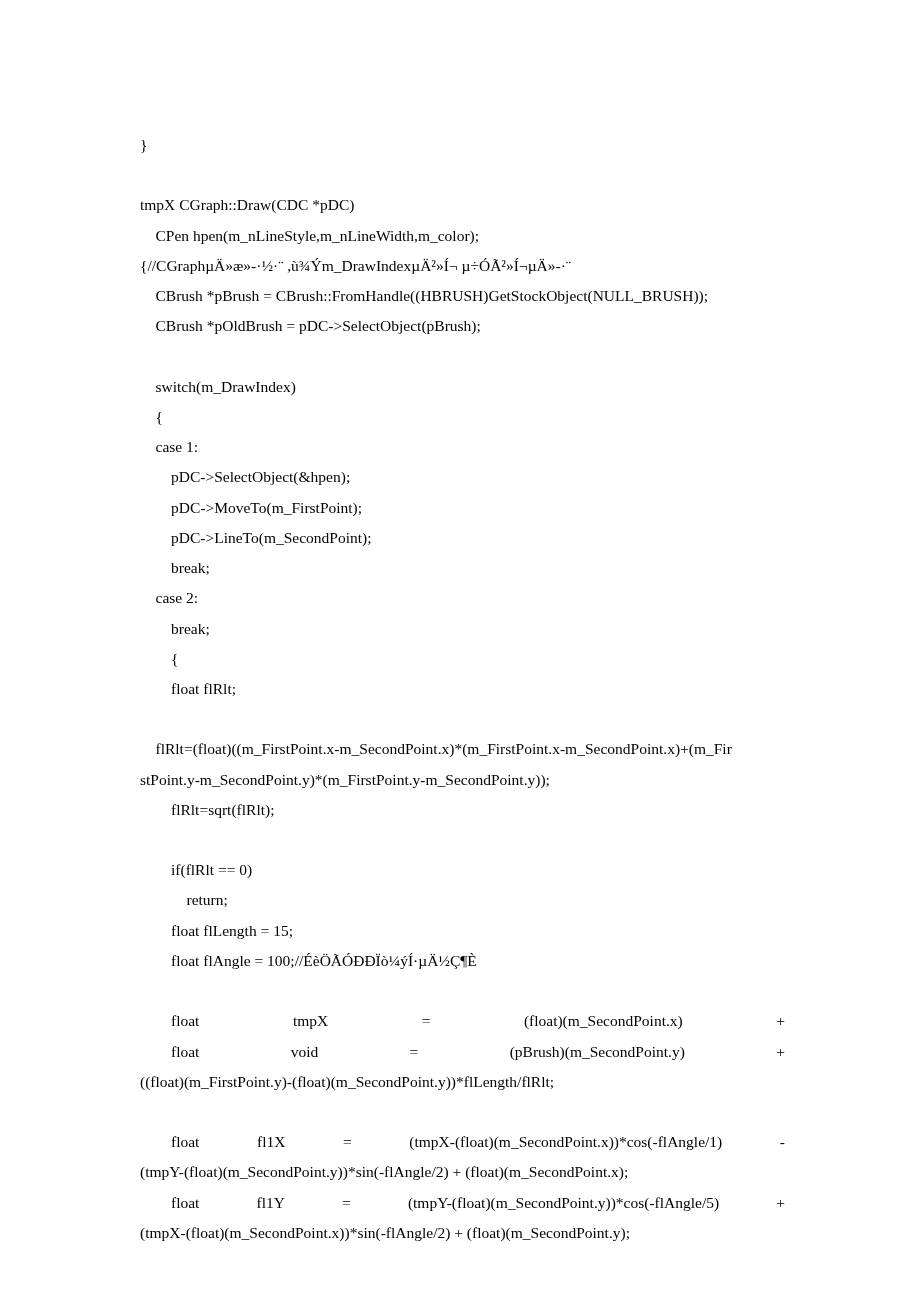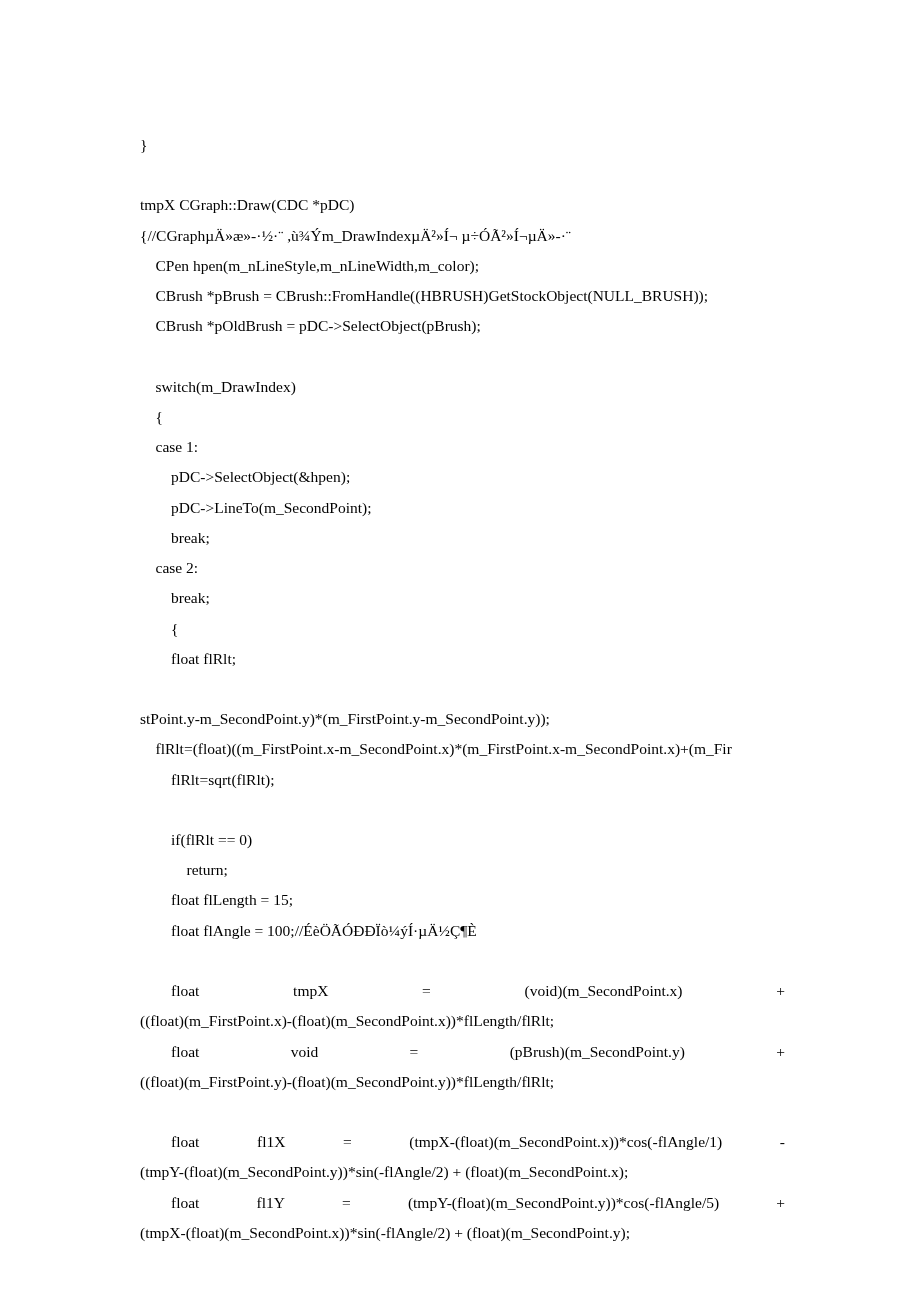--- a/index.html
+++ b/index.html
@@ -31,53 +31,53 @@
     flex: 0 0 auto;
   }
 </style>
 </head>
 <body>
 
 <div class="page" id="page-root">
     <div class="line">}</div>
     <div class="line">&nbsp;</div>
     <div class="line">tmpX CGraph::Draw(CDC *pDC)</div>
+    <div class="line">&nbsp;&nbsp;&nbsp;&nbsp;CPen hpen(m_nLineStyle,m_nLineWidth,m_color);</div>
     <div class="line">{//CGraphµÄ»æ»-·½·¨ ,ù¾Ým_DrawIndexµÄ²»Í¬ µ÷ÓÃ²»Í¬µÄ»-·¨</div>
-    <div class="line">&nbsp;&nbsp;&nbsp;&nbsp;CPen hpen(m_nLineStyle,m_nLineWidth,m_color);</div>
     <div class="line">&nbsp;&nbsp;&nbsp;&nbsp;CBrush *pBrush = CBrush::FromHandle((HBRUSH)GetStockObject(NULL_BRUSH));</div>
     <div class="line">&nbsp;&nbsp;&nbsp;&nbsp;CBrush *pOldBrush = pDC-&gt;SelectObject(pBrush);</div>
     <div class="line">&nbsp;</div>
     <div class="line">&nbsp;&nbsp;&nbsp;&nbsp;switch(m_DrawIndex)</div>
     <div class="line">&nbsp;&nbsp;&nbsp;&nbsp;{</div>
     <div class="line">&nbsp;&nbsp;&nbsp;&nbsp;case 1:</div>
     <div class="line">&nbsp;&nbsp;&nbsp;&nbsp;&nbsp;&nbsp;&nbsp;&nbsp;pDC-&gt;SelectObject(&amp;hpen);</div>
+    <div class="line">&nbsp;&nbsp;&nbsp;&nbsp;&nbsp;&nbsp;&nbsp;&nbsp;pDC-&gt;MoveTo(m_FirstPoint);</div>
     <div class="line">&nbsp;&nbsp;&nbsp;&nbsp;&nbsp;&nbsp;&nbsp;&nbsp;pDC-&gt;LineTo(m_SecondPoint);</div>
     <div class="line">&nbsp;&nbsp;&nbsp;&nbsp;&nbsp;&nbsp;&nbsp;&nbsp;break;</div>
     <div class="line">&nbsp;&nbsp;&nbsp;&nbsp;case 2:</div>
     <div class="line">&nbsp;&nbsp;&nbsp;&nbsp;&nbsp;&nbsp;&nbsp;&nbsp;break;</div>
     <div class="line">&nbsp;&nbsp;&nbsp;&nbsp;&nbsp;&nbsp;&nbsp;&nbsp;{</div>
     <div class="line">&nbsp;&nbsp;&nbsp;&nbsp;&nbsp;&nbsp;&nbsp;&nbsp;float flRlt;</div>
     <div class="line">&nbsp;</div>
+    <div class="line">&nbsp;&nbsp;&nbsp;&nbsp;flRlt=(float)((m_FirstPoint.x-m_SecondPoint.x)*(m_FirstPoint.x-m_SecondPoint.x)+(m_Fir</div>
     <div class="line">stPoint.y-m_SecondPoint.y)*(m_FirstPoint.y-m_SecondPoint.y));</div>
-    <div class="line">&nbsp;&nbsp;&nbsp;&nbsp;flRlt=(float)((m_FirstPoint.x-m_SecondPoint.x)*(m_FirstPoint.x-m_SecondPoint.x)+(m_Fir</div>
     <div class="line">&nbsp;&nbsp;&nbsp;&nbsp;&nbsp;&nbsp;&nbsp;&nbsp;flRlt=sqrt(flRlt);</div>
     <div class="line">&nbsp;</div>
     <div class="line">&nbsp;&nbsp;&nbsp;&nbsp;&nbsp;&nbsp;&nbsp;&nbsp;if(flRlt == 0)</div>
     <div class="line">&nbsp;&nbsp;&nbsp;&nbsp;&nbsp;&nbsp;&nbsp;&nbsp;&nbsp;&nbsp;&nbsp;&nbsp;return;</div>
     <div class="line">&nbsp;&nbsp;&nbsp;&nbsp;&nbsp;&nbsp;&nbsp;&nbsp;float flLength = 15;</div>
     <div class="line">&nbsp;&nbsp;&nbsp;&nbsp;&nbsp;&nbsp;&nbsp;&nbsp;float flAngle = 100;//ÉèÖÃÓÐÐÏò¼ýÍ·µÄ½Ç¶È</div>
     <div class="line">&nbsp;</div>
     <div class="justify">
       <span>&nbsp;&nbsp;&nbsp;&nbsp;&nbsp;&nbsp;&nbsp;&nbsp;float</span>
       <span>tmpX</span>
       <span>=</span>
-      <span>(void)(m_SecondPoint.x)</span>
+      <span>(float)(m_SecondPoint.x)</span>
       <span>+</span>
     </div>
-    <div class="line">((float)(m_FirstPoint.x)-(float)(m_SecondPoint.x))*flLength/flRlt;</div>
     <div class="justify">
       <span>&nbsp;&nbsp;&nbsp;&nbsp;&nbsp;&nbsp;&nbsp;&nbsp;float</span>
       <span>void</span>
       <span>=</span>
       <span>(pBrush)(m_SecondPoint.y)</span>
       <span>+</span>
     </div>
     <div class="line">((float)(m_FirstPoint.y)-(float)(m_SecondPoint.y))*flLength/flRlt;</div>
     <div class="line">&nbsp;</div>
     <div class="justify">

